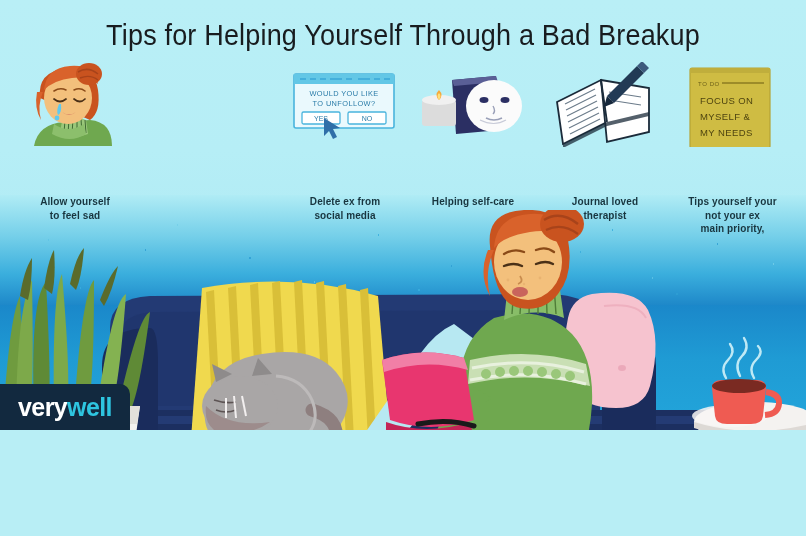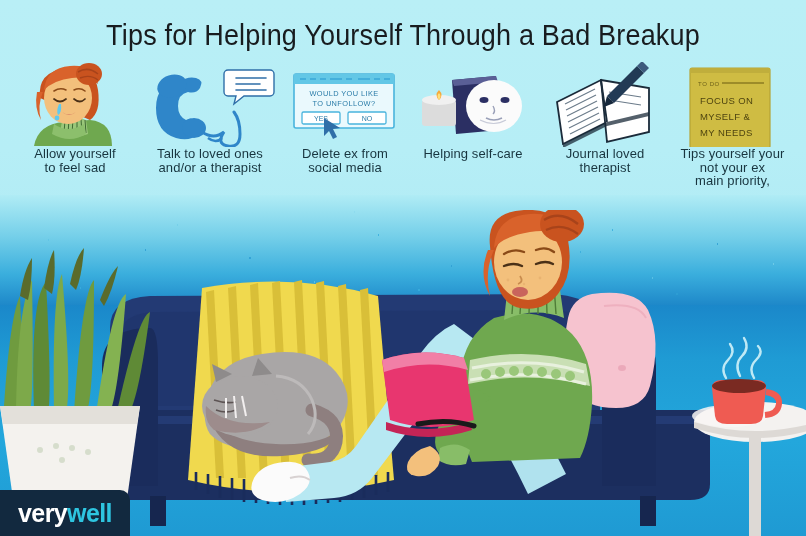--- a/index.html
+++ b/index.html
@@ -2,21 +2,21 @@
 <html><head>
 <meta charset="utf-8">
 <style>
   * { margin:0; padding:0; box-sizing:border-box; }
   html,body { width:806px; height:536px; overflow:hidden; }
   body {
     font-family:"Liberation Sans", sans-serif;
     background:#b8eef5;
     position:relative;
   }
-  #stage { position:absolute; inset:0; width:806px; height:536px; overflow:hidden; }
+  #stage { position:absolute; inset:0; width:806px; height:430px; overflow:hidden; }
 
   
   .bg-top {
     position:absolute; left:0; top:0; width:806px; height:215px;
     background:linear-gradient(180deg,#b9eff6 0%,#b6eef6 70%,#b2ecf5 100%);
   }
   .bg-mid {
     position:absolute; left:0; top:195px; width:806px; height:110px;
     background:linear-gradient(180deg,#b0ecf5 0%,#74cfe9 38%,#3aaedd 72%,#1e88c9 100%);
   }
@@ -58,22 +58,22 @@
     font-size:30px; font-weight:400; letter-spacing:.2px;
     color:#181c1f;
     transform:scaleX(.9); transform-origin:center;
   }
 
   
   .icon-row { position:absolute; left:0; top:62px; width:806px; height:130px; }
   .icon-cell { position:absolute; top:0; text-align:center; }
   .icon-art { position:relative; height:85px; }
   .icon-cap {
-    font-size:13px; line-height:13.5px; color:#18353f;
-    font-weight:400; letter-spacing:.1px;
+    font-size:10px; line-height:13.5px; color:#18353f;
+    font-weight:700; letter-spacing:.1px;margin-top:48px;
   }
 
   
   .c0 { left:10px;  width:130px; }
   .c1 { left:140px; width:140px; }
   .c2 { left:280px; width:130px; }
   .c3 { left:408px; width:130px; }
   .c4 { left:545px; width:120px; }
   .c5 { left:660px; width:145px; }
 
@@ -144,44 +144,20 @@
 
           <path d="M44 62 q14 10 30 0 l2 10 q-16 10-34 0z" fill="#8cbf6c"></path>
         </svg>
       </div>
       <div class="icon-cap">
         <div>Allow yourself</div>
         <div>to feel sad</div>
       </div>
     </div>
 
-    <div class="icon-cell c1">
-      <div class="icon-art">
-        <svg width="140" height="85" viewBox="0 0 140 85">
-
-          <path d="M38 20 q-22 2-22 26 q0 24 20 30 q14 4 22-4 q6-6 0-12 q-6-6-12-2 q-8-4-8-14 q0-12 10-14 q8 2 12-4 q4-8-4-10 q-8-2-18 4z" fill="#2f86c9"></path>
-          <ellipse cx="32" cy="24" rx="15" ry="11" fill="#2f86c9" transform="rotate(-18 32 24)"></ellipse>
-          <ellipse cx="54" cy="66" rx="12" ry="10" fill="#2f86c9"></ellipse>
-
-          <path d="M62 70 q12 8 22 0 q-8 12 4 14 q12 2 12-12 q0-14 -6-22" stroke="#2f86c9" stroke-width="3" fill="none" stroke-linecap="round"></path>
-          <path d="M68 76 q8 6 14 0" stroke="#2f86c9" stroke-width="2.6" fill="none"></path>
-
-          <path d="M88 8 h42 a4 4 0 0 1 4 4 v18 a4 4 0 0 1 -4 4 h-26 l-10 8 l2-8 h-8 a4 4 0 0 1 -4-4 v-18 a4 4 0 0 1 4-4z" fill="#ffffff" stroke="#2f6fa8" stroke-width="1.4"></path>
-          <g stroke="#2f6fa8" stroke-width="1.6" stroke-linecap="round">
-            <line x1="96" y1="16" x2="126" y2="16"></line>
-            <line x1="96" y1="22" x2="120" y2="22"></line>
-            <line x1="96" y1="28" x2="126" y2="28"></line>
-          </g>
-        </svg>
-      </div>
-      <div class="icon-cap">
-        <div>Talk to loved ones</div>
-        <div>and/or a therapist</div>
-      </div>
-    </div>
 
     <div class="icon-cell c2">
       <div class="icon-art">
         <svg width="130" height="85" viewBox="0 0 130 85">
 
           <rect x="14" y="12" width="100" height="54" rx="2" fill="#eaf9fd" stroke="#4ab4dd" stroke-width="1.6"></rect>
           <rect x="14" y="12" width="100" height="10" fill="#63c7e6"></rect>
           <g stroke="#2f9fd4" stroke-width="1.2">
             <line x1="20" y1="17" x2="26" y2="17"></line>
               <line x1="30" y1="17" x2="36" y2="17"></line>

